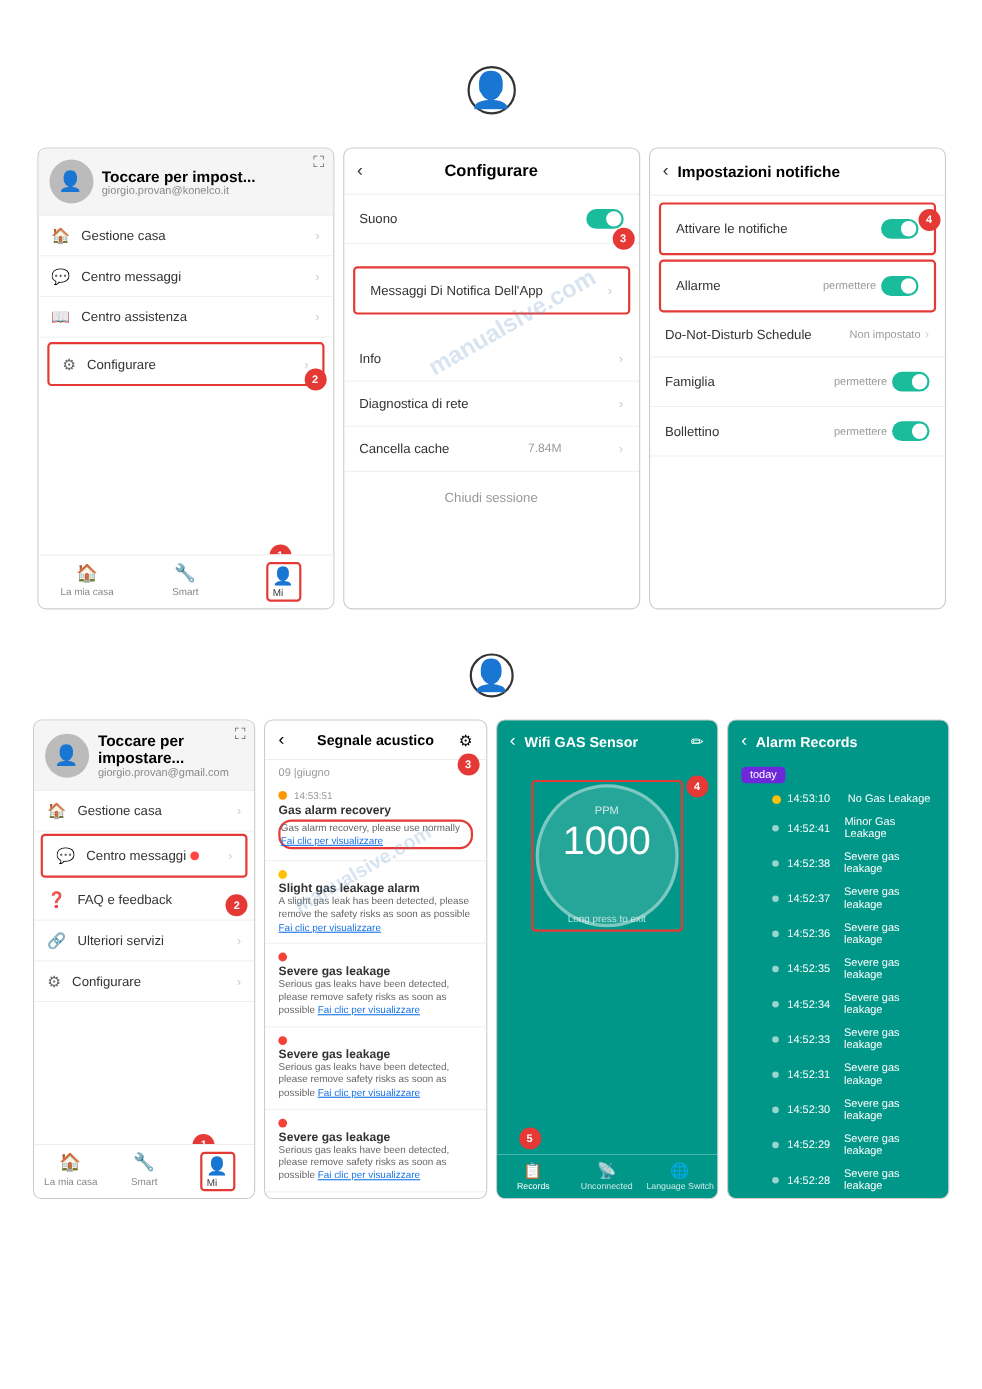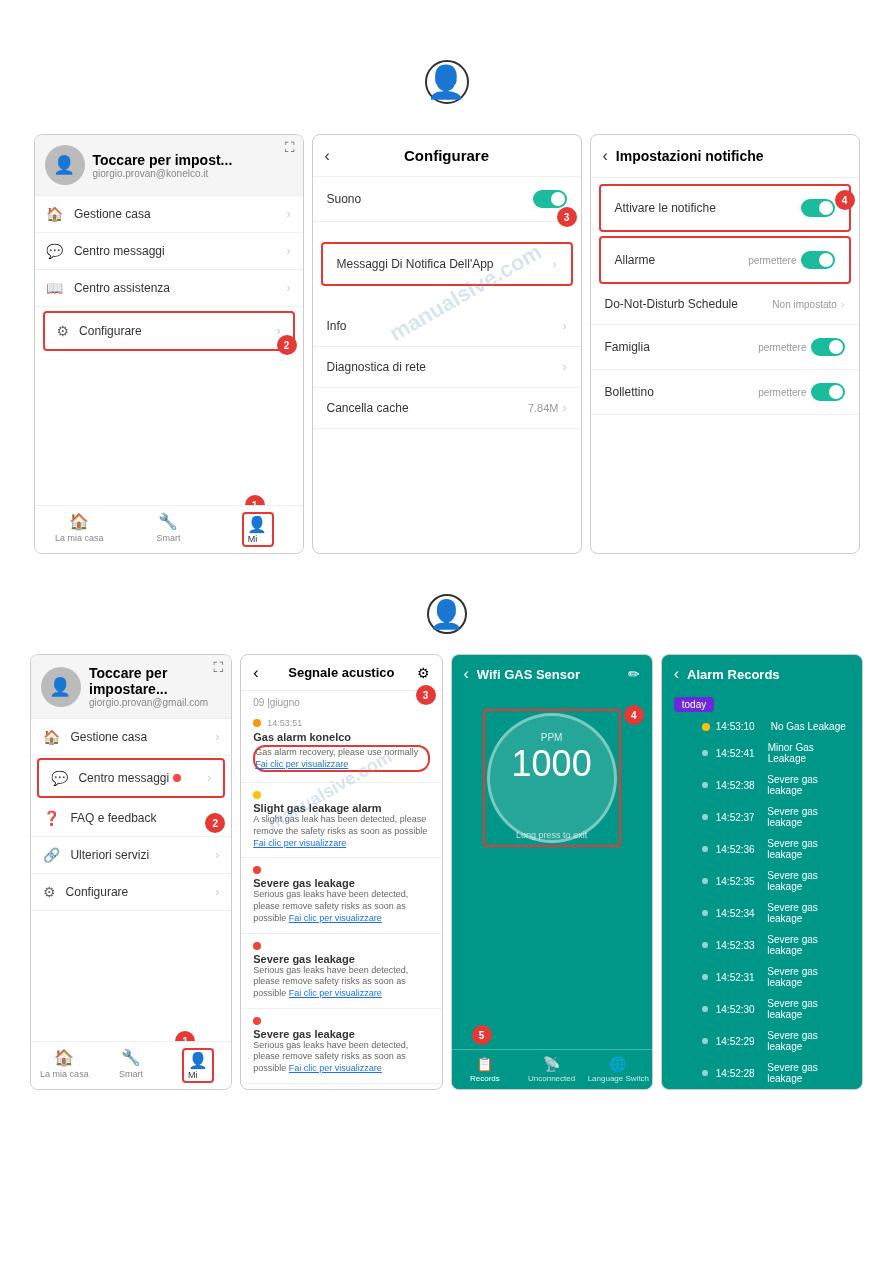--- a/index.html
+++ b/index.html
@@ -114,20 +114,21 @@
     .s2-header .back-arrow { position: absolute; left: 12px; font-size: 16px; color: #333; }
     .s2-header .title { font-size: 15px; font-weight: bold; }
 
     .s2-menu-item {
       display: flex;
       align-items: center;
       padding: 13px 14px;
       border-bottom: 1px solid #f0f0f0;
       font-size: 12px;
       color: #333;
+      gap: 48px;
     }
     .s2-menu-item .label { flex: 1; }
     .s2-menu-item .value { color: #999; font-size: 11px; margin-right: 4px; }
     .s2-menu-item .arrow { color: #ccc; font-size: 12px; }
 
     .toggle-on {
       width: 34px; height: 18px;
       background: #1abc9c;
       border-radius: 9px;
       position: relative;
@@ -443,20 +444,21 @@
     <div class="s2-menu-item">
       <span class="label">Diagnostica di rete</span>
       <span class="arrow">›</span>
     </div>
     <div class="s2-menu-item">
       <span class="label">Cancella cache</span>
       <span class="value">7.84M</span>
       <span class="arrow">›</span>
     </div>
 
+    <div class="s2-logout">Chiudi sessione</div>
   </div>
 
   <div class="phone-screen" style="min-height:420px; position:relative;">
     <div class="s3-header">
       <span class="back-arrow">‹</span>
       <span class="title">Impostazioni notifiche</span>
     </div>
 
     <div style="position:absolute; top:55px; right:4px;">
       <div class="step-badge" style="position:relative; width:20px; height:20px;">4</div>
@@ -578,21 +580,21 @@
       <span class="title">Segnale acustico</span>
       <span class="gear">⚙</span>
     </div>
     <div class="sb2-date-label">09 |giugno</div>
 
     <div class="sb2-list-item">
       <div class="sb2-item-header">
         <div class="dot-orange"></div>
         <span class="sb2-time">14:53:51</span>
       </div>
-      <div class="sb2-title">Gas alarm konelco</div>
+      <div class="sb2-title">Gas alarm recovery</div>
 
       <div style="position:absolute; right:6px; top:30px;">
         <div class="step-badge" style="position:relative; width:20px; height:20px;">3</div>
       </div>
       <div class="highlight-red">
         <div class="sb2-body">Gas alarm recovery, please use normally <span class="sb2-link">Fai clic per visualizzare</span></div>
       </div>
     </div>
 
     <div class="sb2-list-item">

